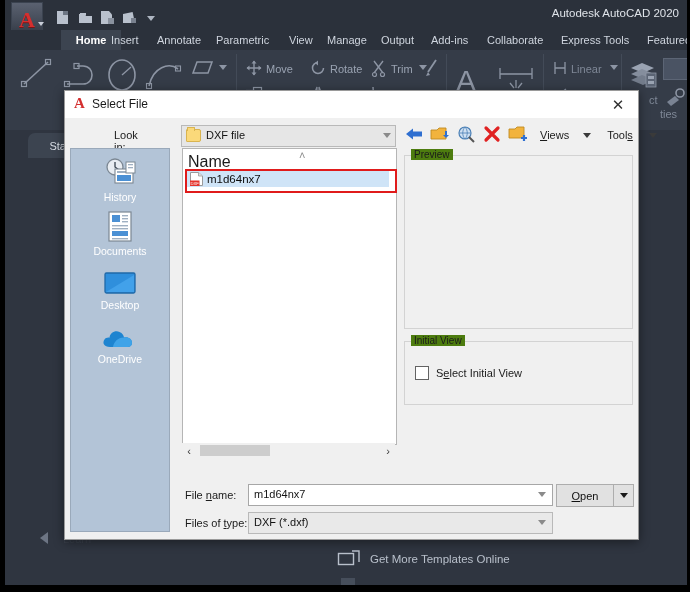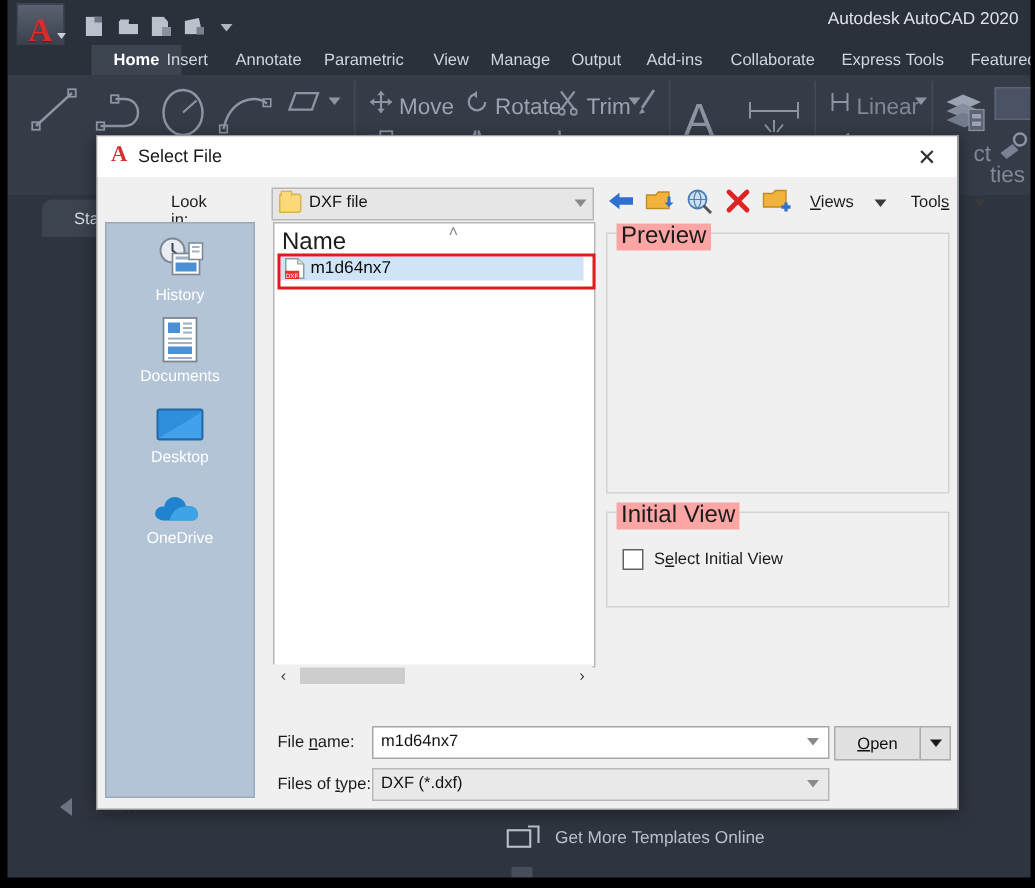--- a/index.html
+++ b/index.html
@@ -47,21 +47,21 @@
   
   .ribbontabs{position:absolute;left:5px;top:30px;right:3px;height:20px;background:#2b313b;}
   .rtab{position:absolute;top:0;height:20px;padding:0 0;font-size:11px;color:#cfd5de;
     display:flex;align-items:center;white-space:nowrap;}
   .rtab.active{background:#3c4450;color:#ffffff;font-weight:bold;}
 
   
   .ribbon{position:absolute;left:5px;top:50px;right:3px;height:80px;background:#353c48;
     border-bottom:1px solid #262c35;}
   .rsep{position:absolute;top:4px;width:1px;height:72px;background:#434b58;}
-  .tool-lbl{position:absolute;color:#7f8897;font-size:15px;white-space:nowrap;}
+  .tool-lbl{position:absolute;color:#7f8897;font-size:11px;white-space:nowrap;}
   .tool-lbl.lit{color:#9aa3b2;}
   .gl{position:absolute;}
   svg.icn{display:block;overflow:visible;}
 
   
   .docbar{position:absolute;left:5px;top:130px;right:3px;height:28px;background:#2f3540;}
   .starttab{position:absolute;left:23px;top:3px;height:25px;min-width:46px;padding:0 10px;
     background:#3c4450;border-radius:7px 7px 0 0;color:#d9dee6;font-size:11px;
     display:flex;align-items:center;justify-content:center;}
   .canvas{position:absolute;left:5px;top:158px;right:3px;bottom:7px;background:#2f3540;}
@@ -119,22 +119,22 @@
     pointer-events:none;}
   .dxf-ico{width:13px;height:14px;position:relative;margin-left:3px;margin-right:4px;flex:none;}
   .file-name{font-size:11.5px;color:#0d0d0d;}
 
   
   .hscroll{position:absolute;left:182px;top:443px;width:213px;height:15px;background:#f0f0f0;}
   .hs-left,.hs-right{position:absolute;top:0;width:14px;height:15px;display:flex;align-items:center;
     justify-content:center;font-size:11px;color:#3b3b3b;}
   .hs-left{left:0;} .hs-right{right:0;}
   .hs-thumb{position:absolute;left:18px;top:2px;width:70px;height:11px;background:#cdcdcd;}
-  .grp-title{position:absolute;top:-7px;left:6px;background:#fca5a5;padding:0 3px;
-    font-size:16px;color:#1b1b1b;}
+  .grp-title{position:absolute;top:-7px;left:6px;background:#4d7c0f;padding:0 3px;
+    font-size:10px;color:#1b1b1b;}
   .preview{left:404px;top:155px;width:227px;height:172px;position:absolute;border:1px solid #d3d3d3;}
   .initview{left:404px;top:341px;width:227px;height:62px;position:absolute;border:1px solid #d3d3d3;}
   .chk-row{position:absolute;left:10px;top:24px;display:flex;align-items:center;gap:7px;}
   .chkbox{width:12px;height:12px;background:#fff;border:1px solid #636363;display:block;}
   .chk-lbl{font-size:11px;color:#1b1b1b;}
   .u{text-decoration:underline;}
 
   
   .fname-lbl{position:absolute;left:185px;top:489px;font-size:11px;color:#1b1b1b;}
   .ftype-lbl{position:absolute;left:185px;top:517px;font-size:11px;color:#1b1b1b;}

